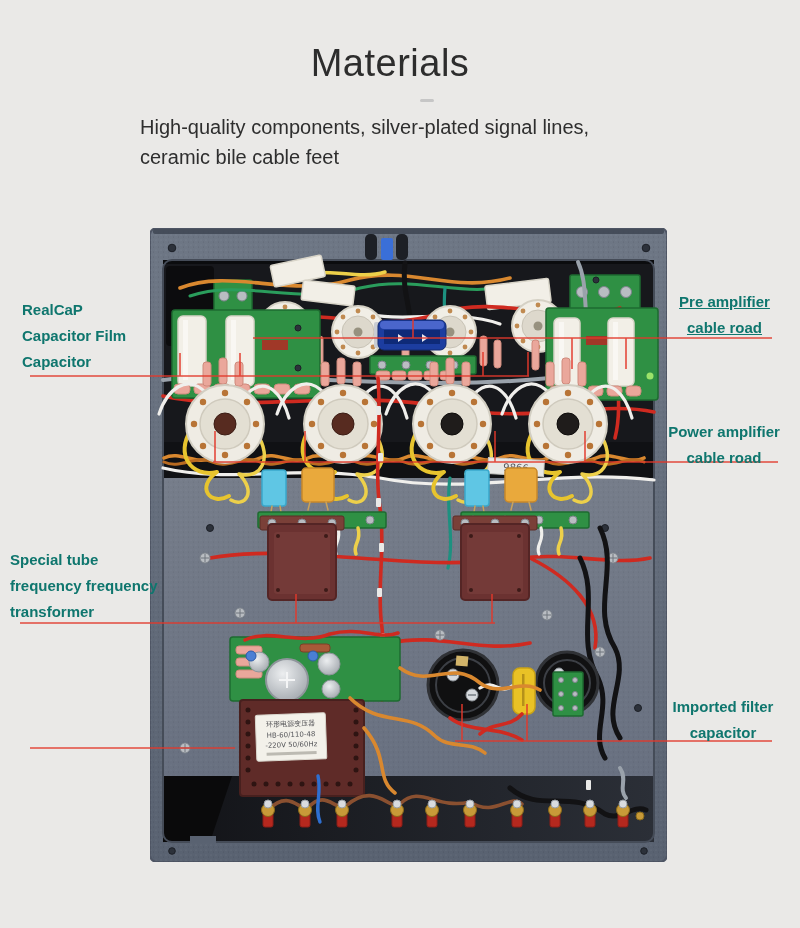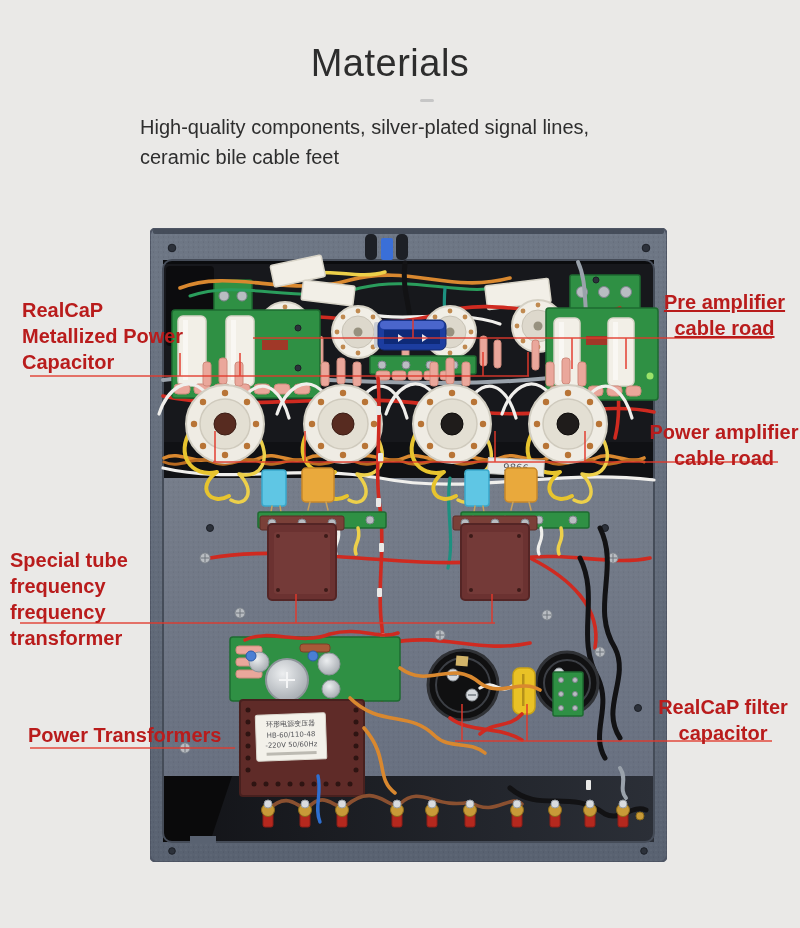--- a/index.html
+++ b/index.html
@@ -3,21 +3,21 @@
 <meta charset="utf-8">
 <style>
   html,body{margin:0;padding:0;}
   body{background:#eae9e7;font-family:"Liberation Sans",sans-serif;}
   #stage{position:relative;width:800px;height:928px;background:#eae9e7;overflow:hidden;}
   .title{position:absolute;left:0;top:42px;width:780px;text-align:center;
          font-size:38px;font-weight:400;color:#2d2d2d;letter-spacing:.5px;}
   .title-dash{position:absolute;left:420px;top:99px;width:14px;height:3px;background:#c6c6c6;border-radius:2px;}
   .subtitle{position:absolute;left:140px;top:112px;width:630px;
             font-size:20px;line-height:30px;font-weight:400;color:#2e2e2e;}
-  .anno{position:absolute;color:#b91c1c;font-weight:700;font-size:20px;line-height:26px;}
+  .anno{position:absolute;color:#0f766e;font-weight:700;font-size:15px;line-height:26px;}
   .anno.center{text-align:center;}
   #photo{position:absolute;left:150px;top:228px;}
   #overlay{position:absolute;left:0;top:0;pointer-events:none;}
   .wire{fill:none;stroke-linecap:round;stroke-linejoin:round;}
   .wyel{stroke:#e7c42e;stroke-width:4;}
   .wyel2{stroke:#edd04a;stroke-width:3.5;}
   .wwht{stroke:#f0efec;stroke-width:3.2;}
   .wred{stroke:#cf2a20;stroke-width:3.6;}
   .worn{stroke:#d9882f;stroke-width:3.6;}
   .wgrn{stroke:#2a9d5c;stroke-width:3;}
@@ -479,42 +479,39 @@
     <g>
       <path class="redline" d="M30 748 H235"></path>
     </g>
     <g>
       <path class="redline" d="M455 741 H772 M462 741 V704 M527 741 V704"></path>
     </g>
   </svg>
 
   <div class="anno" style="left:22px;top:297px;width:175px;">
     <div>RealCaP</div>
-    <div>Metallized Power</div>
+    <div>Capacitor Film</div>
     <div>Capacitor</div>
   </div>
 
   <div class="anno center" style="left:652px;top:289px;width:145px;text-decoration:underline;">
     <div>Pre amplifier</div>
     <div>cable road</div>
   </div>
 
   <div class="anno center" style="left:648px;top:419px;width:152px;">
     <div>Power amplifier</div>
     <div>cable road</div>
   </div>
 
   <div class="anno" style="left:10px;top:547px;width:195px;">
     <div>Special tube</div>
     <div>frequency frequency</div>
     <div>transformer</div>
   </div>
 
-  <div class="anno" style="left:28px;top:722px;width:210px;">
-    <div>Power Transformers</div>
-  </div>
 
   <div class="anno center" style="left:646px;top:694px;width:154px;">
-    <div>RealCaP filter</div>
+    <div>Imported filter</div>
     <div>capacitor</div>
   </div>
 
 </div>
 
 </body></html>

